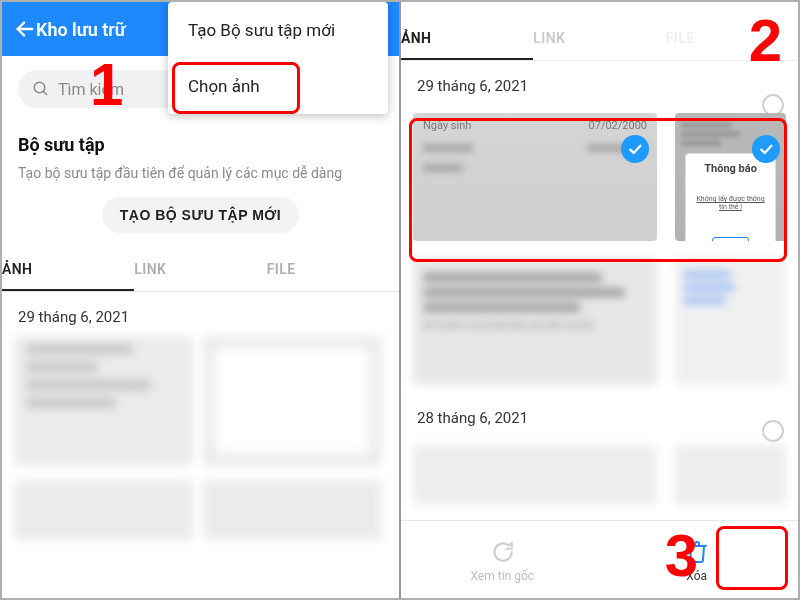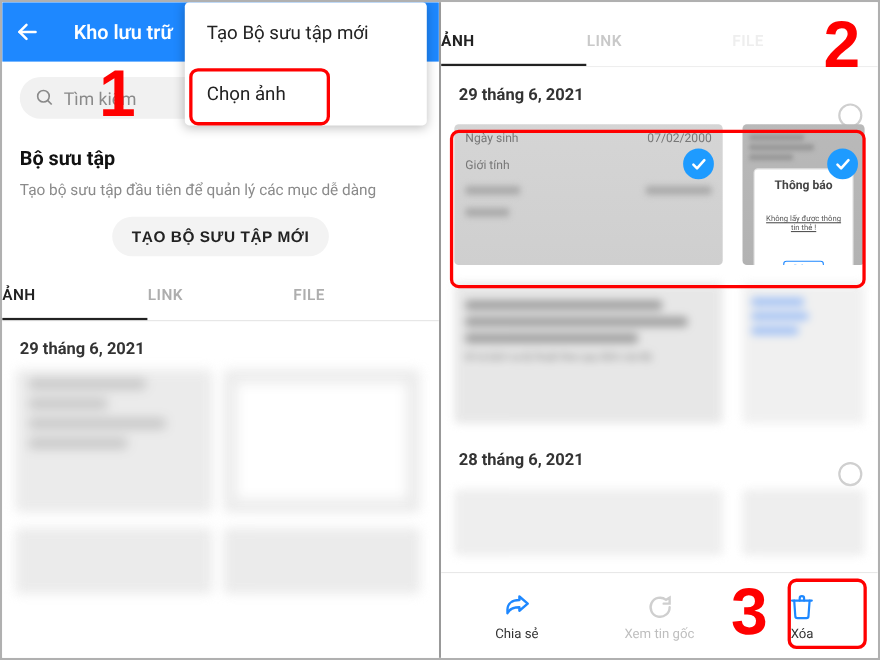--- a/index.html
+++ b/index.html
@@ -31,21 +31,21 @@
   .topbar {
     height: 54px;
     background: #1e88ff;
     display: flex;
     align-items: center;
     padding: 0 12px;
     color: #fff;
   }
   .back-icon svg { display: block; }
   .topbar-title {
-    margin-left: 31px;
+    margin-left: 0;
     font-size: 18px;
     font-weight: 600;
   }
   .dropdown {
     position: absolute;
     top: 0;
     left: 166px;
     width: 220px;
     background: #fff;
     border-radius: 4px;
@@ -117,21 +117,21 @@
     color: #aeaeae;
     letter-spacing: 0.4px;
   }
   .tab.active {
     color: #222;
     border-bottom: 2px solid #222;
   }
   .date-header {
     padding: 16px 16px 10px;
     font-size: 15px;
-    font-weight: 700;
+    font-weight: 400;
     color: #333;
   }
   .blurred {
     filter: blur(5px);
     opacity: 0.85;
   }
   .thumb-row {
     display: flex;
     gap: 10px;
     padding: 0 12px;
@@ -333,24 +333,20 @@
     </div>
 
     <div class="date-header">29 tháng 6, 2021</div>
     <div class="radio-empty" style="top:92px; right:14px;"></div>
 
     <div class="sel-row">
       <div class="sel-thumb big">
         <div class="form-line">
             <span>Ngày sinh</span>
             <span>07/02/2000</span>
-          </div>
-        <div class="form-line">
-            <span>Giới tính</span>
-            <span></span>
           </div>
         <div style="filter:blur(3px);">
           <div class="form-line">
               <span style="background:#aaa;width:50px;height:8px;border-radius:3px;"></span>
               <span style="background:#aaa;width:60px;height:8px;border-radius:3px;"></span>
             </div>
           <div class="form-line">
               <span style="background:#aaa;width:40px;height:8px;border-radius:3px;"></span>
               <span></span>
             </div>
@@ -400,28 +396,20 @@
 
     <div class="date-header">28 tháng 6, 2021</div>
     <div class="radio-empty" style="top:418px; right:14px;"></div>
 
     <div class="sel-row sel-row2" style="height:60px">
       <div class="sel-thumb big" style="height:60px;background:#eaeaea"></div>
       <div class="sel-thumb small" style="height:60px;background:#eaeaea"></div>
     </div>
 
     <div class="bottom-bar">
-      <div class="bb-item">
-        <div class="bb-icon">
-          <svg width="26" height="26" viewBox="0 0 24 24" fill="none" stroke="#1e88ff" stroke-width="2" stroke-linecap="round" stroke-linejoin="round">
-              <path d="M4 14c0-5 4-8 10-8V3l7 6-7 6v-3c-4 0-8 1-10 5v-3z"></path>
-            </svg>
-        </div>
-        <span>Chia sẻ</span>
-      </div>
       <div class="bb-item faded">
         <div class="bb-icon">
           <svg width="26" height="26" viewBox="0 0 24 24" fill="none" stroke="#cfcfcf" stroke-width="2" stroke-linecap="round">
               <path d="M21 12a8 8 0 1 1-3-6.2L21 4v5h-5"></path>
             </svg>
         </div>
         <span>Xem tin gốc</span>
       </div>
       <div class="bb-item">
         <div class="bb-icon">

